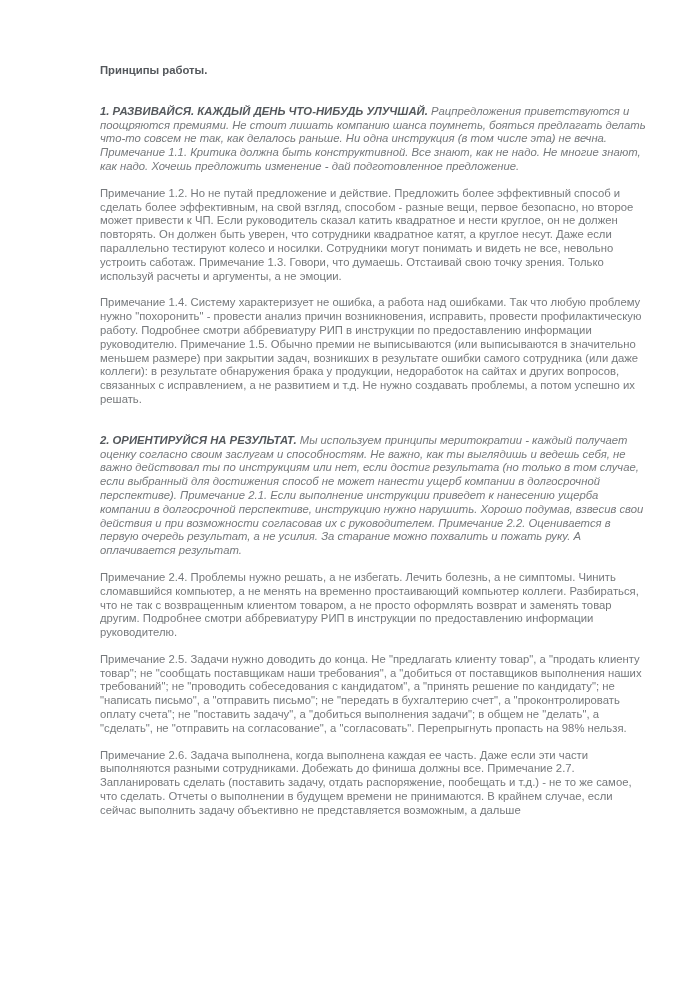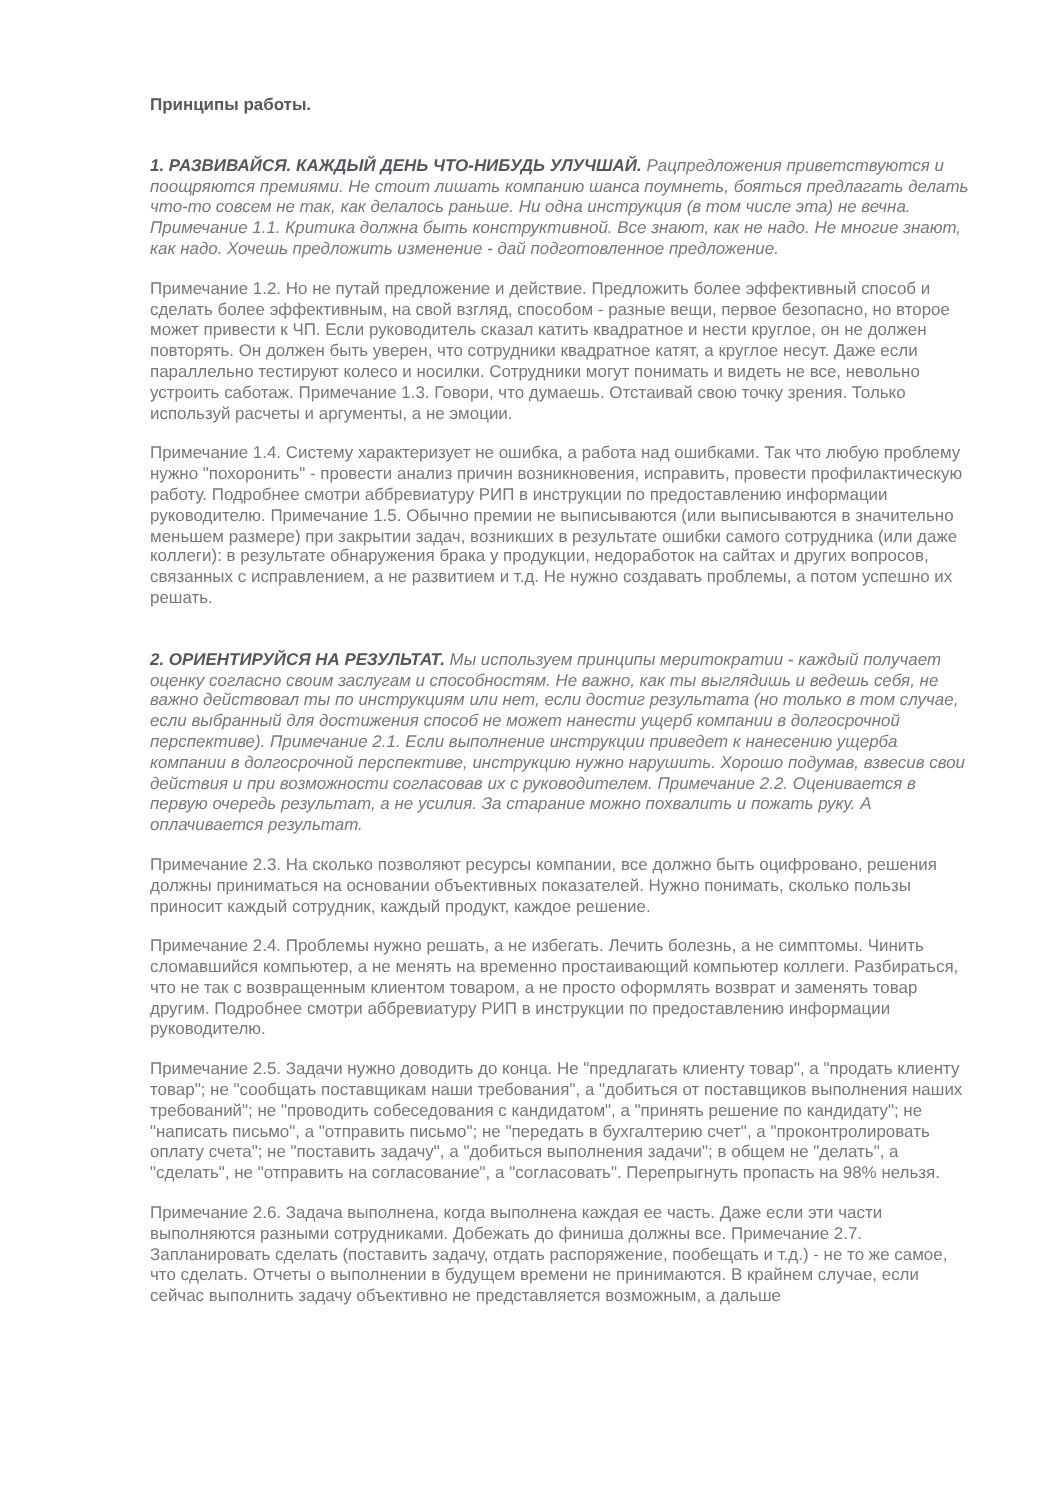--- a/index.html
+++ b/index.html
@@ -51,21 +51,20 @@
   <p class="doc-title">Принципы работы.</p>
 
   <p class="para section-start"><span class="sec-heading">1. РАЗВИВАЙСЯ. КАЖДЫЙ ДЕНЬ ЧТО-НИБУДЬ УЛУЧШАЙ.</span> <span>Рацпредложения приветствуются и поощряются премиями. Не стоит лишать компанию шанса поумнеть, бояться предлагать делать что-то совсем не так, как делалось раньше. Ни одна инструкция (в том числе эта) не вечна. Примечание 1.1. Критика должна быть конструктивной. Все знают, как не надо. Не многие знают, как надо. Хочешь предложить изменение - дай подготовленное предложение.</span></p>
 
   <p class="para">Примечание 1.2. Но не путай предложение и действие. Предложить более эффективный способ и сделать более эффективным, на свой взгляд, способом - разные вещи, первое безопасно, но второе может привести к ЧП. Если руководитель сказал катить квадратное и нести круглое, он не должен повторять. Он должен быть уверен, что сотрудники квадратное катят, а круглое несут. Даже если параллельно тестируют колесо и носилки. Сотрудники могут понимать и видеть не все, невольно устроить саботаж. Примечание 1.3. Говори, что думаешь. Отстаивай свою точку зрения. Только используй расчеты и аргументы, а не эмоции.</p>
 
   <p class="para">Примечание 1.4. Систему характеризует не ошибка, а работа над ошибками. Так что любую проблему нужно "похоронить" - провести анализ причин возникновения, исправить, провести профилактическую работу. Подробнее смотри аббревиатуру РИП в инструкции по предоставлению информации руководителю. Примечание 1.5. Обычно премии не выписываются (или выписываются в значительно меньшем размере) при закрытии задач, возникших в результате ошибки самого сотрудника (или даже коллеги): в результате обнаружения брака у продукции, недоработок на сайтах и других вопросов, связанных с исправлением, а не развитием и т.д. Не нужно создавать проблемы, а потом успешно их решать.</p>
 
   <p class="para section-start"><span class="sec-heading">2. ОРИЕНТИРУЙСЯ НА РЕЗУЛЬТАТ.</span> <span>Мы используем принципы меритократии - каждый получает оценку согласно своим заслугам и способностям. Не важно, как ты выглядишь и ведешь себя, не важно действовал ты по инструкциям или нет, если достиг результата (но только в том случае, если выбранный для достижения способ не может нанести ущерб компании в долгосрочной перспективе). Примечание 2.1. Если выполнение инструкции приведет к нанесению ущерба компании в долгосрочной перспективе, инструкцию нужно нарушить. Хорошо подумав, взвесив свои действия и при возможности согласовав их с руководителем. Примечание 2.2. Оценивается в первую очередь результат, а не усилия. За старание можно похвалить и пожать руку. А оплачивается результат.</span></p>
 
-  <p class="para">Примечание 2.3. На сколько позволяют ресурсы компании, все должно быть оцифровано, решения должны приниматься на основании объективных показателей. Нужно понимать, сколько пользы приносит каждый сотрудник, каждый продукт, каждое решение.</p>
 
   <p class="para">Примечание 2.4. Проблемы нужно решать, а не избегать. Лечить болезнь, а не симптомы. Чинить сломавшийся компьютер, а не менять на временно простаивающий компьютер коллеги. Разбираться, что не так с возвращенным клиентом товаром, а не просто оформлять возврат и заменять товар другим. Подробнее смотри аббревиатуру РИП в инструкции по предоставлению информации руководителю.</p>
 
   <p class="para">Примечание 2.5. Задачи нужно доводить до конца. Не "предлагать клиенту товар", а "продать клиенту товар"; не "сообщать поставщикам наши требования", а "добиться от поставщиков выполнения наших требований"; не "проводить собеседования с кандидатом", а "принять решение по кандидату"; не "написать письмо", а "отправить письмо"; не "передать в бухгалтерию счет", а "проконтролировать оплату счета"; не "поставить задачу", а "добиться выполнения задачи"; в общем не "делать", а "сделать", не "отправить на согласование", а "согласовать". Перепрыгнуть пропасть на 98% нельзя.</p>
 
   <p class="para">Примечание 2.6. Задача выполнена, когда выполнена каждая ее часть. Даже если эти части выполняются разными сотрудниками. Добежать до финиша должны все. Примечание 2.7. Запланировать сделать (поставить задачу, отдать распоряжение, пообещать и т.д.) - не то же самое, что сделать. Отчеты о выполнении в будущем времени не принимаются. В крайнем случае, если сейчас выполнить задачу объективно не представляется возможным, а дальше</p>
 
 </div>
 
 </body></html>

